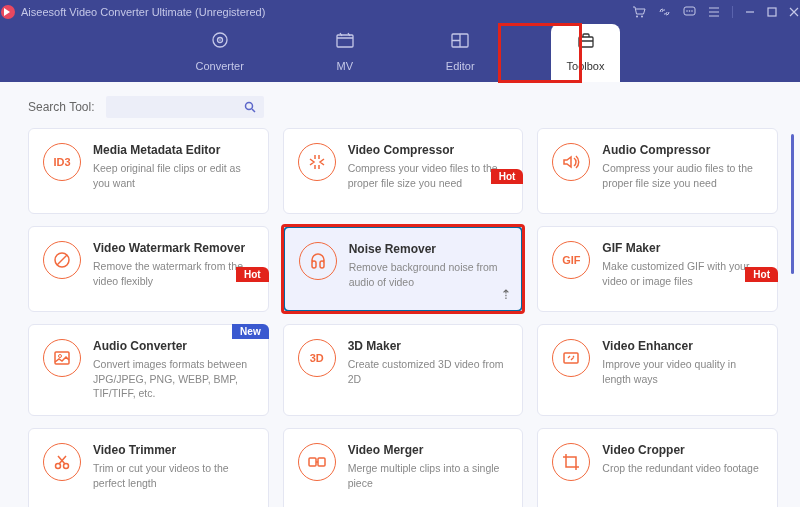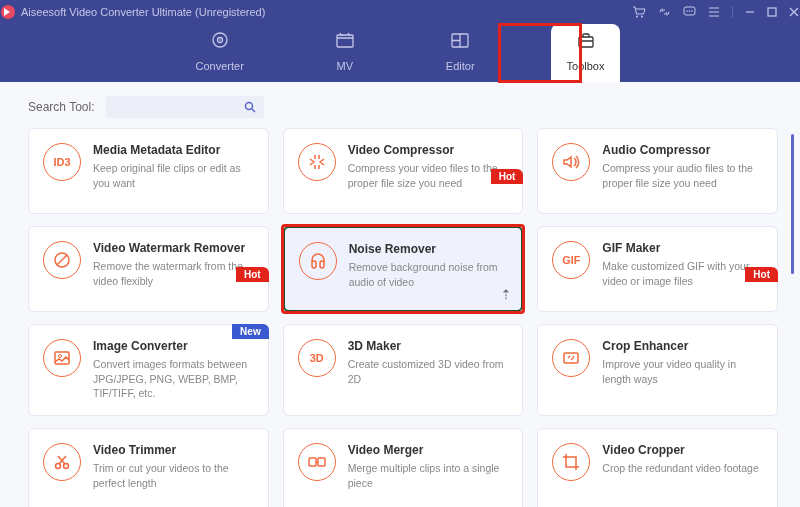--- a/index.html
+++ b/index.html
@@ -20,21 +20,21 @@
 .nav-highlight { position: absolute; border: 3px solid #e2231a; pointer-events: none; }
 
 .search-row { padding: 14px 28px 10px; display: flex; align-items: center; gap: 11px; }
 .search-label { font-size: 12px; color: #666; }
 .search-box { width: 158px; height: 22px; background: #eceef8; border: none; display: flex; align-items: center; justify-content: flex-end; padding: 0 8px; border-radius: 2px; }
 .search-box .mag { color: #5b66c9; font-size: 13px; }
 
 .grid-wrap { padding: 0 22px 14px 28px; height: 400px; overflow: hidden; position: relative; }
 .grid { display: grid; grid-template-columns: repeat(3, 1fr); gap: 12px 14px; }
 .card { border: 1px solid #e4e6f2; border-radius: 6px; background: #fff; padding: 14px 14px 14px 14px; display: flex; gap: 12px; position: relative; cursor: pointer; min-height: 86px; }
-.card.selected { background: #eff1fd; border: 2px solid #14532d; }
+.card.selected { background: #eff1fd; border: 2px solid #0369a1; }
 .card-highlight { position: absolute; border: 3px solid #e2231a; pointer-events: none; border-radius: 4px; top: -4px; left: -4px; right: -4px; bottom: -4px; }
 .card-icon { width: 38px; height: 38px; border: 1.5px solid #f26a3e; border-radius: 50%; display: flex; align-items: center; justify-content: center; flex-shrink: 0; color: #f26a3e; font-size: 11px; font-weight: 600; }
 .card-body { flex: 1; }
 .card-title { font-size: 12px; font-weight: 600; color: #333; margin-bottom: 4px; }
 .card-desc { font-size: 10.5px; color: #888; line-height: 1.4; }
 .badge { position: absolute; top: -1px; right: -1px; color: #fff; font-size: 10px; font-weight: 600; padding: 2px 8px; border-radius: 0 6px 0 0; }
 .badge.hot { background: #e2231a; margin-top: 41px; }
 .badge.new { background: #3a59d0; }
 .pin-arrow { position: absolute; right: 10px; bottom: 8px; color: #666; font-size: 13px; }
 .scroll-ind { position: absolute; right: 6px; top: 6px; width: 3px; height: 140px; background: #5b66c9; border-radius: 2px; }
@@ -226,21 +226,21 @@
     <div class="card">
       <div class="badge new">New</div>
       <div class="card-icon">
           <svg width="20" height="20" viewBox="0 0 20 20">
             <rect x="3" y="4" width="14" height="12" rx="1" stroke="#f26a3e" stroke-width="1.5" fill="none"></rect>
             <circle cx="8" cy="8" r="1.5" stroke="#f26a3e" fill="none"></circle>
             <path d="M3 14l4-3 3 2 4-4 3 3" stroke="#f26a3e" stroke-width="1.5" fill="none"></path>
           </svg>
         </div>
       <div class="card-body">
-        <div class="card-title">Image Converter</div>
+        <div class="card-title">Audio Converter</div>
         <div class="card-desc">Convert images formats between JPG/JPEG, PNG, WEBP, BMP, TIF/TIFF, etc.</div>
       </div>
     </div>
 
     <div class="card">
       <div class="card-icon">
           <span>3D</span>
         </div>
       <div class="card-body">
         <div class="card-title">3D Maker</div>
@@ -249,21 +249,21 @@
     </div>
 
     <div class="card">
       <div class="card-icon">
           <svg width="20" height="20" viewBox="0 0 20 20">
             <rect x="3" y="5" width="14" height="10" rx="1" stroke="#f26a3e" stroke-width="1.5" fill="none"></rect>
             <path d="M7 10l2-2M10 12l3-3M12 8l1 1" stroke="#f26a3e" stroke-width="1.3"></path>
           </svg>
         </div>
       <div class="card-body">
-        <div class="card-title">Crop Enhancer</div>
+        <div class="card-title">Video Enhancer</div>
         <div class="card-desc">Improve your video quality in length ways</div>
       </div>
     </div>
 
     <div class="card">
       <div class="card-icon">
           <svg width="20" height="20" viewBox="0 0 20 20">
             <circle cx="6" cy="14" r="2.5" stroke="#f26a3e" stroke-width="1.5" fill="none"></circle>
             <circle cx="14" cy="14" r="2.5" stroke="#f26a3e" stroke-width="1.5" fill="none"></circle>
             <path d="M7 12L14 4M13 12L6 4" stroke="#f26a3e" stroke-width="1.5"></path>

